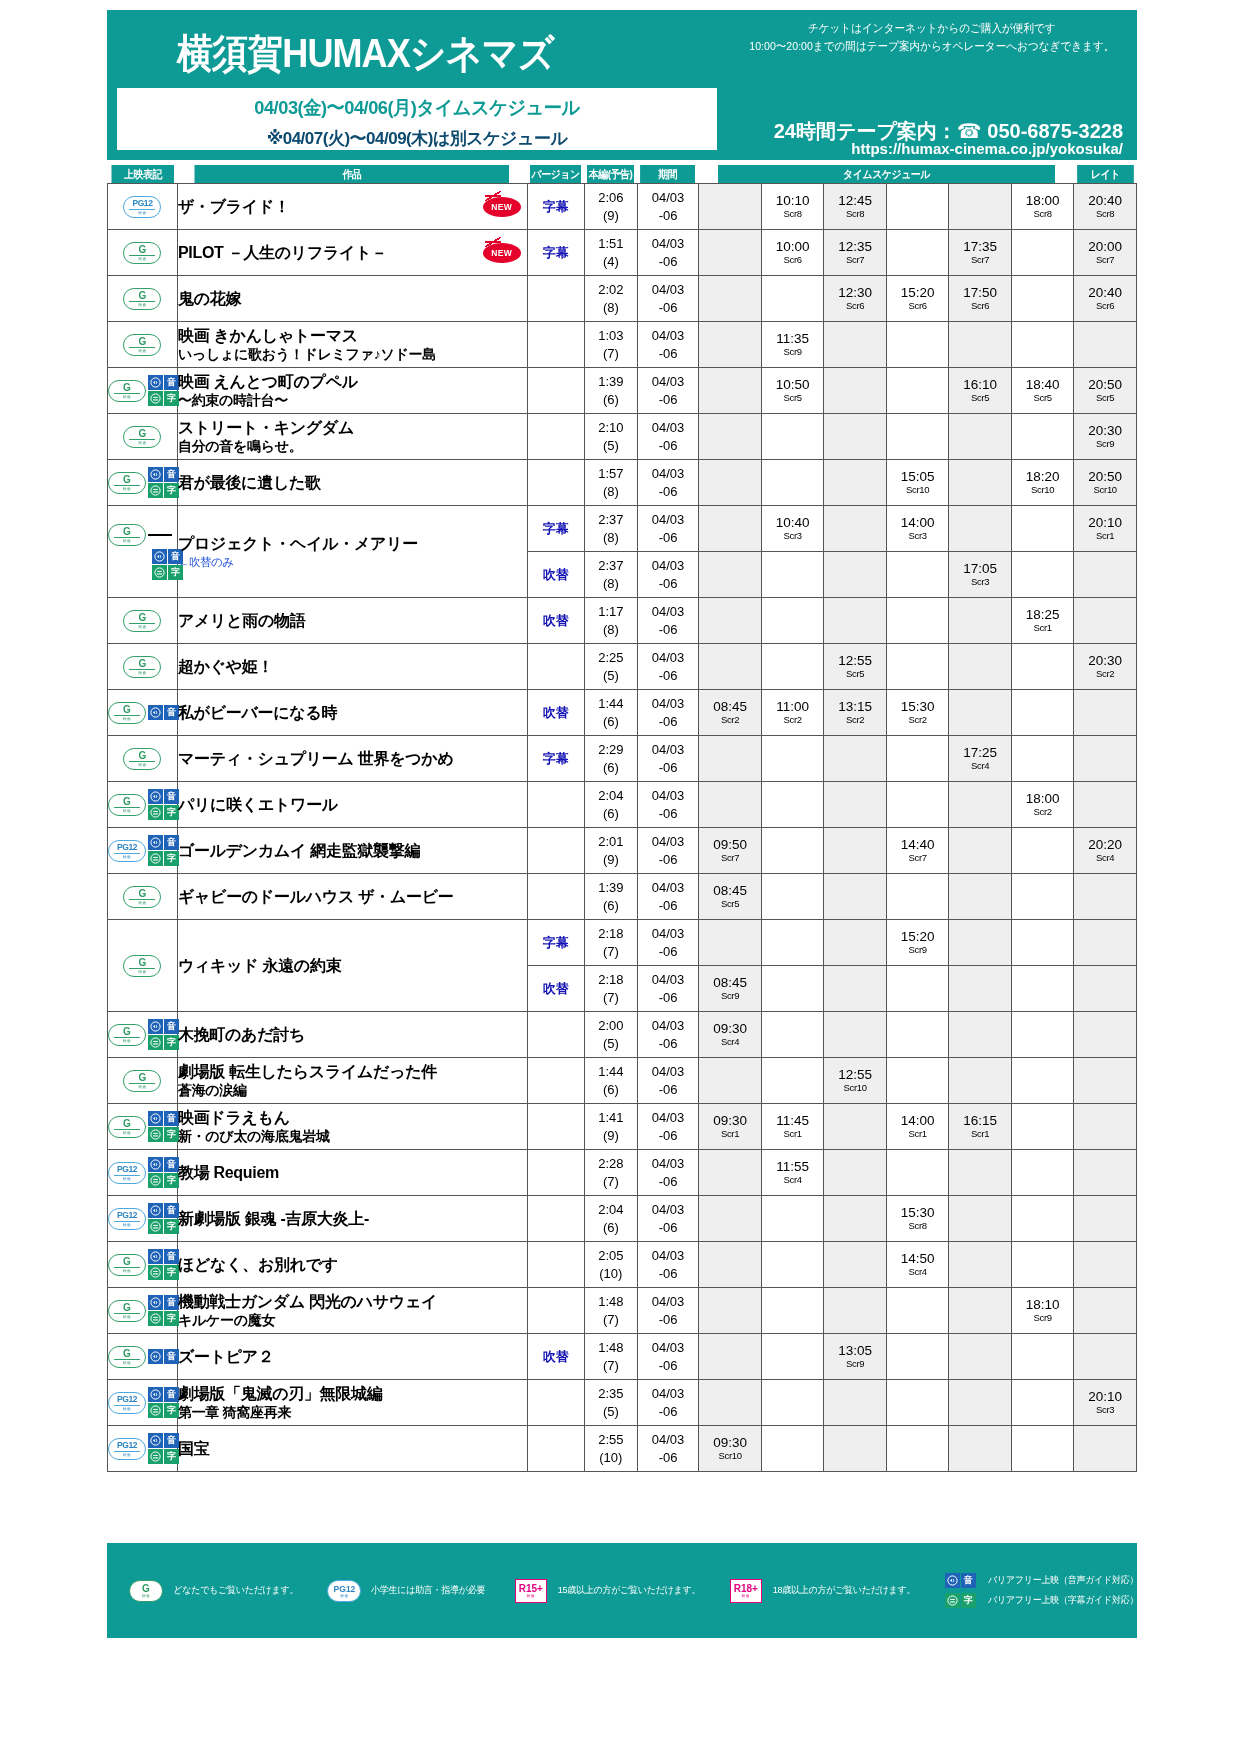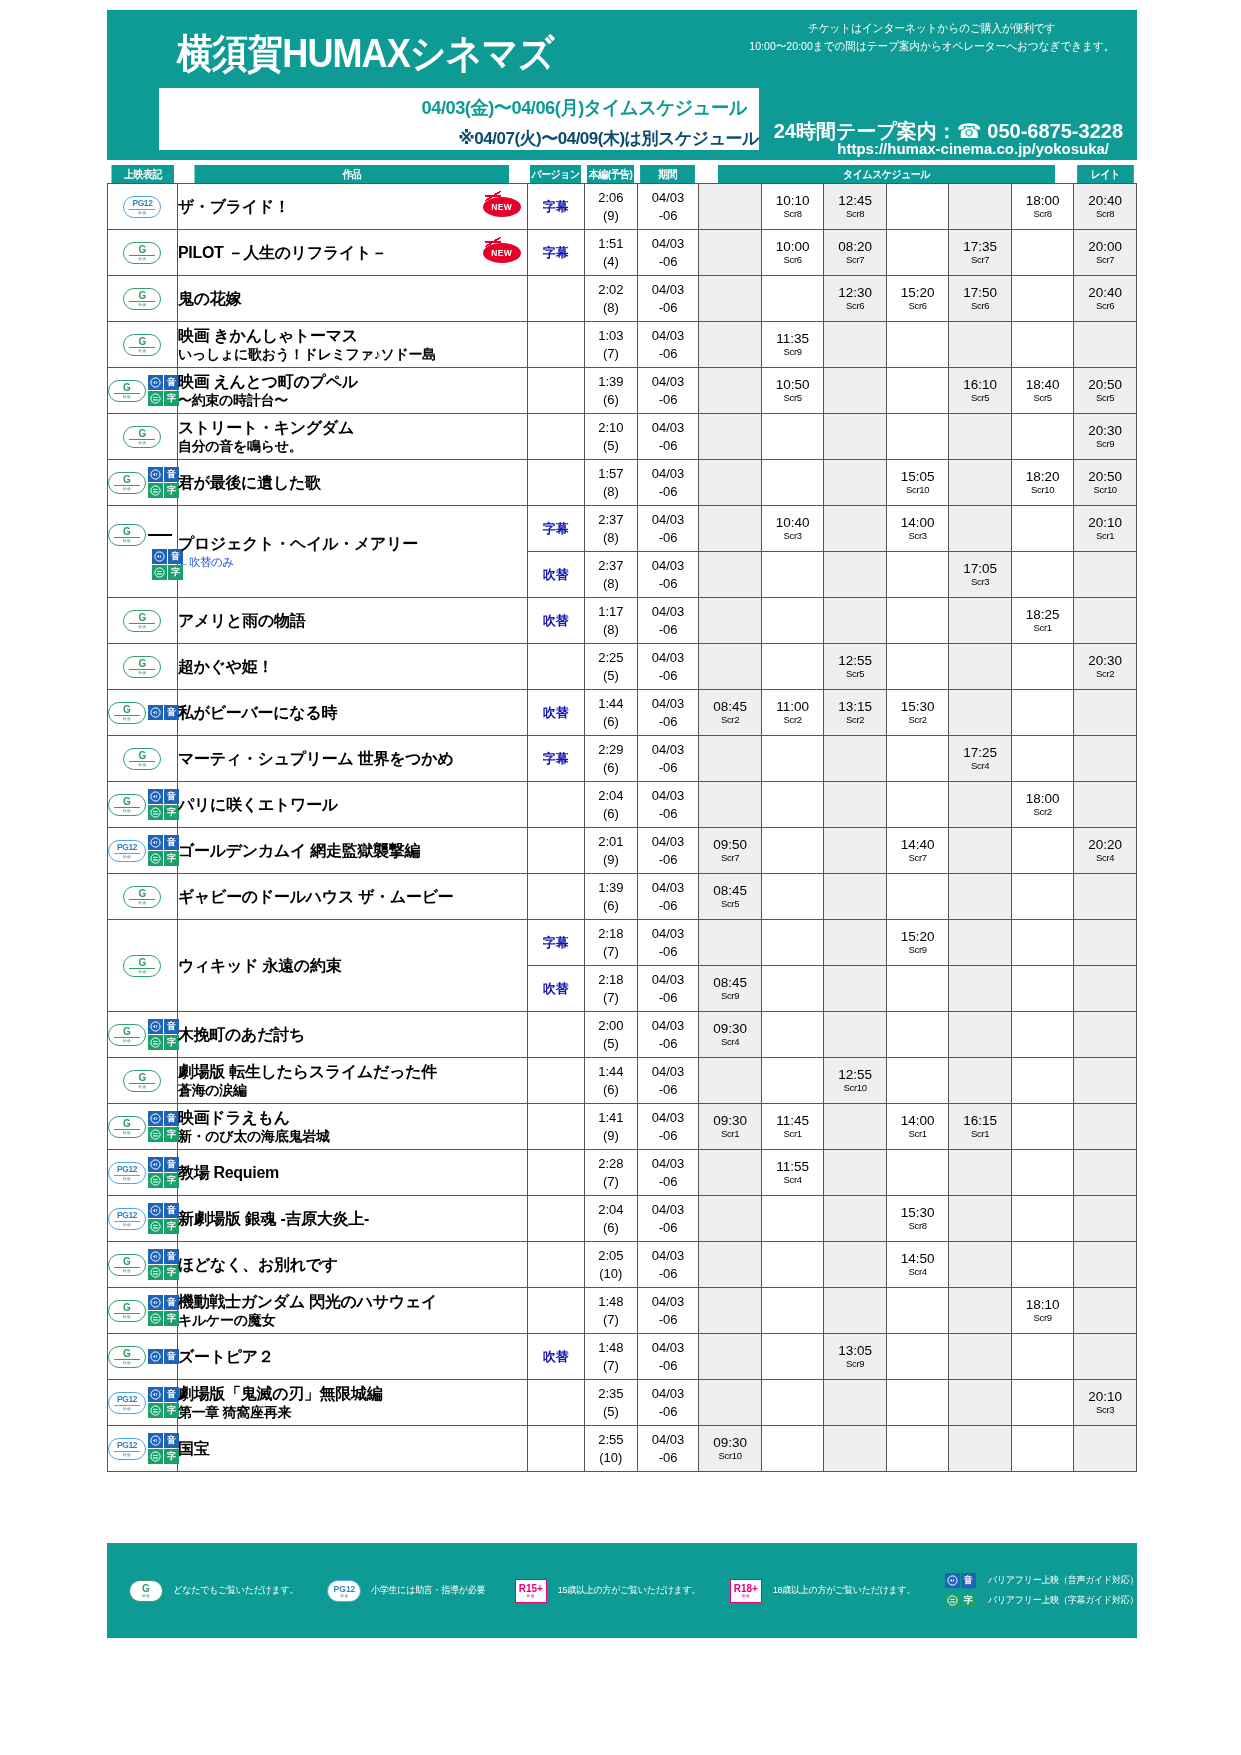--- a/index.html
+++ b/index.html
@@ -46,24 +46,23 @@
     font-size: 11.5px;
     line-height: 1.55;
     transform: scaleX(0.92);
     transform-origin: right top;
   }
   .schedule-banner {
     position: absolute;
     left: 10px; top: 78px;
     width: 600px; height: 62px;
     background: #ffffff;
-    text-align: right;
+    text-align: center;
     box-sizing: border-box;
     padding-top: 7px;
-    margin-left: 42px;
   }
   .schedule-banner .line1 {
     font-size: 19px;
     font-weight: bold;
     color: #0f9b95;
     letter-spacing: -0.5px;
     transform: scaleX(0.96);
     display: block;
   }
   .schedule-banner .line2 {
@@ -77,21 +76,21 @@
   .tel-line {
     position: absolute;
     right: 14px; top: 108px;
     color: #ffffff;
     font-size: 20px;
     font-weight: bold;
     white-space: nowrap;
   }
   .url-line {
     position: absolute;
-    right: 28px; top: 130px;
+    right: 14px; top: 130px;
     color: #ffffff;
     font-size: 15px;
     font-weight: bold;
     white-space: nowrap;
   }
   
   .tablewrap {
     position: absolute;
     left: 107px; top: 165px;
     width: 1030px;
@@ -383,21 +382,21 @@
             </td>
             <td class="c-ver">字幕</td>
             <td class="c-len">1:51<br>(4)</td>
             <td class="c-per">04/03<br>-06</td>
             <td class="c-slot alt"></td>
             <td class="c-slot">
               <span class="tm">10:00</span>
               <span class="sc">Scr6</span>
             </td>
             <td class="c-slot alt">
-              <span class="tm">08:20</span>
+              <span class="tm">12:35</span>
               <span class="sc">Scr7</span>
             </td>
             <td class="c-slot"></td>
             <td class="c-slot alt">
               <span class="tm">17:35</span>
               <span class="sc">Scr7</span>
             </td>
             <td class="c-slot"></td>
             <td class="c-slot alt">
               <span class="tm">20:00</span>

